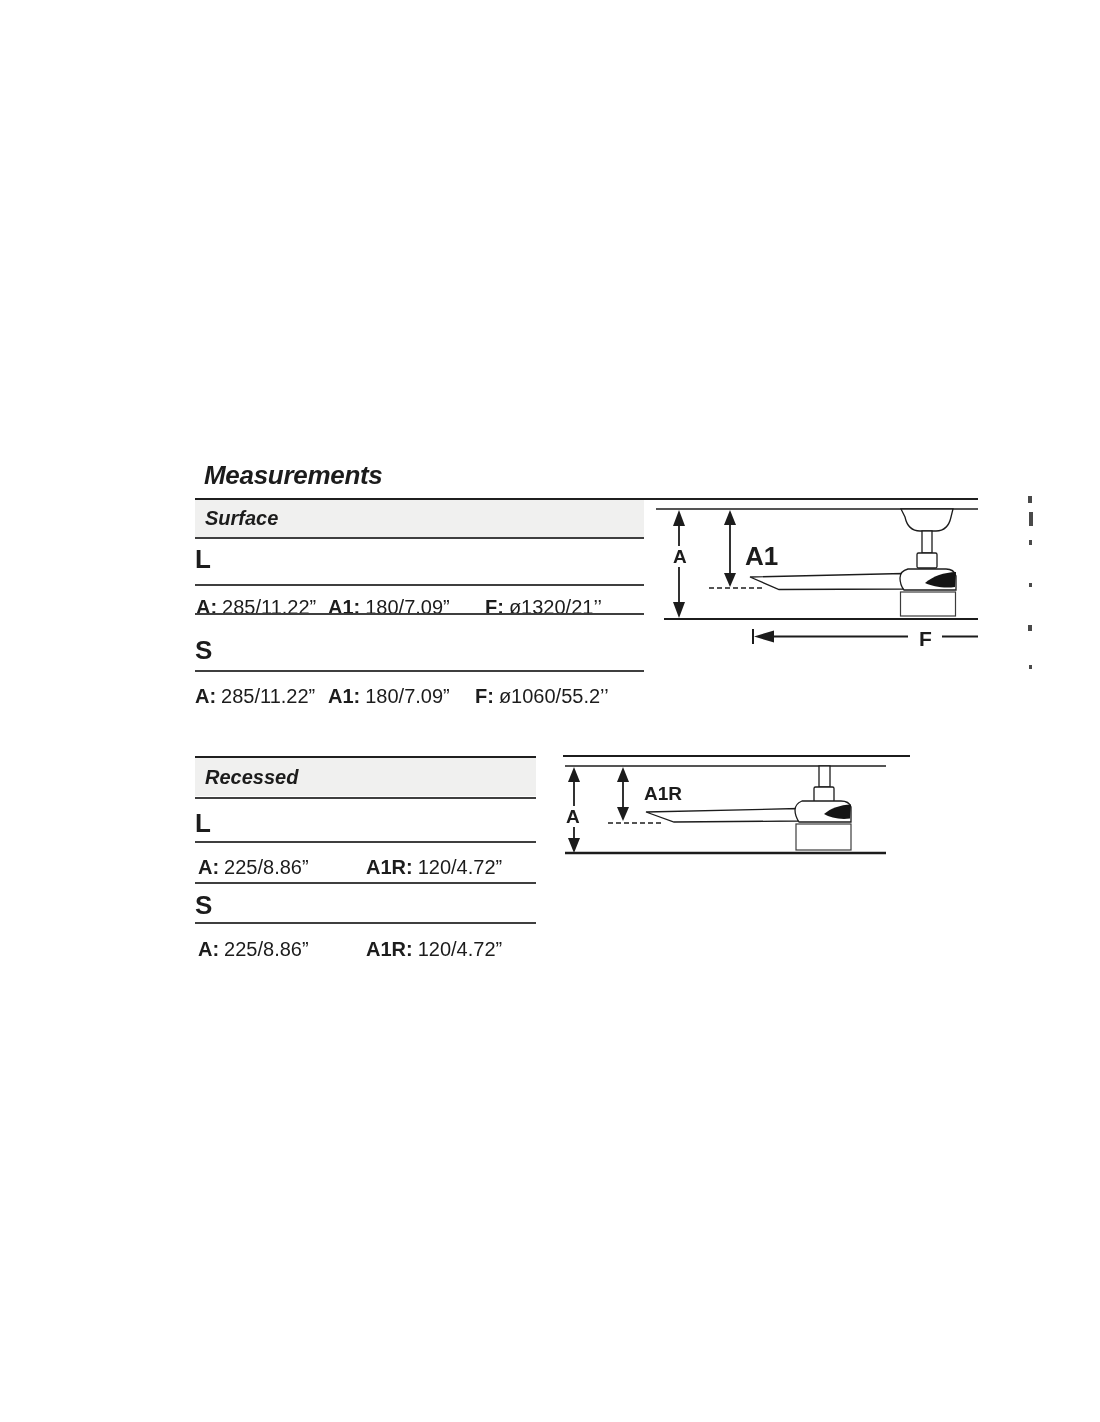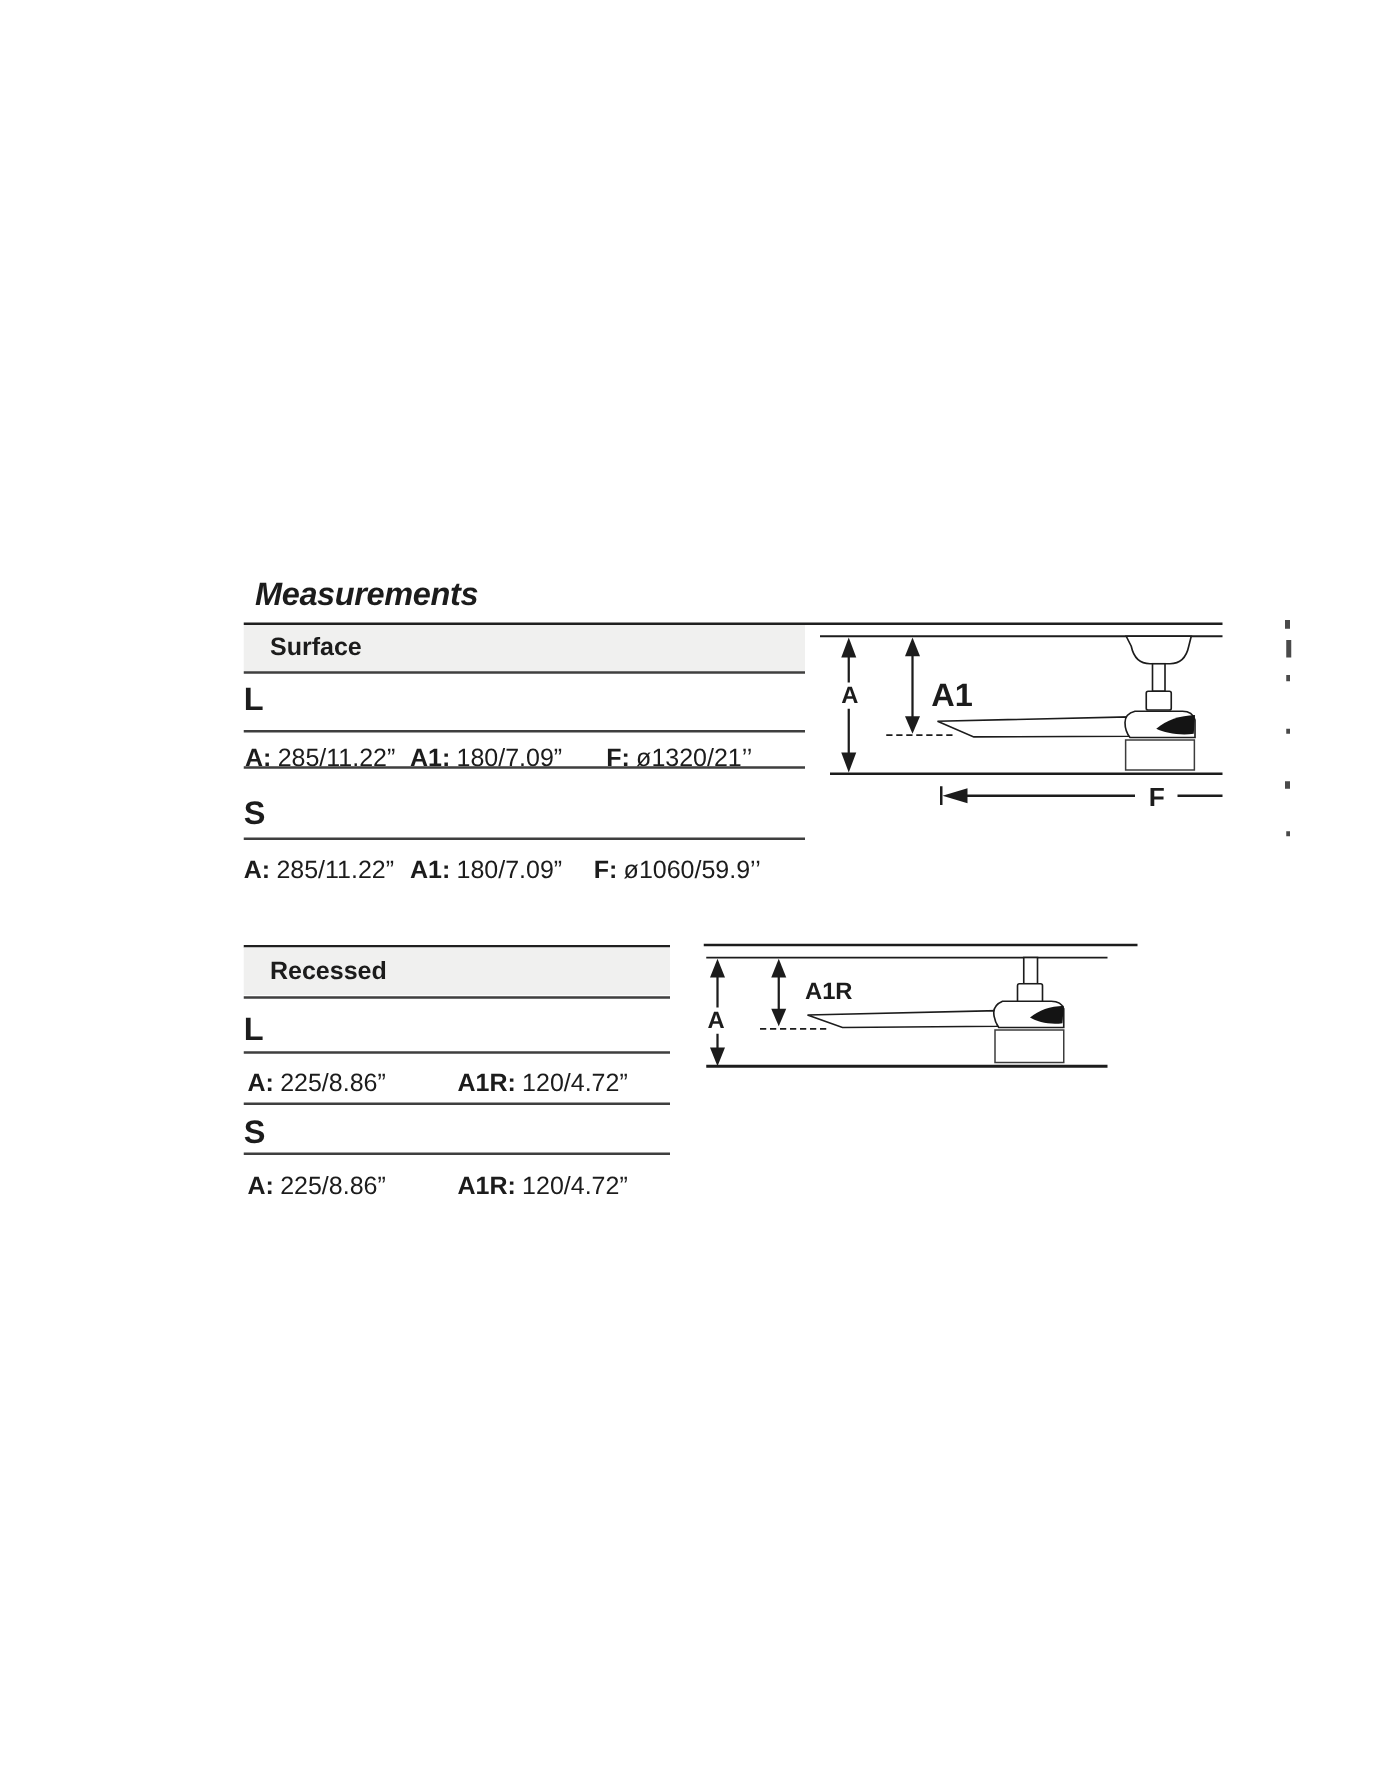--- a/index.html
+++ b/index.html
@@ -3,21 +3,21 @@
 <meta charset="utf-8">
 <style>
   html,body{margin:0;padding:0;background:#ffffff;}
   #canvas{position:relative;width:1100px;height:1422px;background:#ffffff;overflow:hidden;
           font-family:"Liberation Sans", sans-serif;color:#1c1c1c;margin-left:33px;}
   .abs{position:absolute;}
   .title{font-size:26px;font-weight:bold;font-style:italic;line-height:28px;letter-spacing:-0.3px;}
   .rule{position:absolute;background:#3f3f3f;height:1.5px;}
   .rule-top{position:absolute;background:#1f1f1f;height:2px;}
   .sect-header{position:absolute;background:#f0f0ef;display:flex;align-items:center;}
-  .sect-header span{font-size:20px;font-weight:bold;padding-left:21px;}
+  .sect-header span{font-size:20px;font-weight:bold;font-style:italic;padding-left:10px;}
   .size-heading{position:absolute;font-size:26px;font-weight:bold;line-height:26px;}
   .spec-row{position:absolute;font-size:20px;line-height:24px;white-space:nowrap;}
   .spec{position:absolute;top:0;}
   .spec b{font-weight:bold;margin-right:5px;}
   .dim-label{position:absolute;font-weight:bold;background:#ffffff;line-height:1;padding:1px 2px;}
   .frag{position:absolute;background:#4a4a4a;}
   svg{position:absolute;overflow:visible;}
 </style>
 </head>
 <body>
@@ -42,21 +42,21 @@
     <span class="spec" style="left:452px;"><b>F:</b><span>ø1320/21’’</span></span>
   </div>
   <div class="rule" style="left:162px;top:613px;width:449px;"></div>
 
   <div class="size-heading" style="left:162px;top:637px;">S</div>
   <div class="rule" style="left:162px;top:670px;width:449px;"></div>
 
   <div class="spec-row" style="left:0;top:684px;">
     <span class="spec" style="left:162px;"><b>A:</b><span>285/11.22”</span></span>
     <span class="spec" style="left:295px;"><b>A1:</b><span>180/7.09”</span></span>
-    <span class="spec" style="left:442px;"><b>F:</b><span>ø1060/59.9’’</span></span>
+    <span class="spec" style="left:442px;"><b>F:</b><span>ø1060/55.2’’</span></span>
   </div>
 
   <svg style="left:618px;top:492px;" width="340" height="162" viewBox="0 0 340 162">
 
     <line x1="5" y1="17" x2="327" y2="17" stroke="#1c1c1c" stroke-width="1.6"></line>
 
     <g stroke="#1c1c1c" fill="#1c1c1c">
       <line x1="28" y1="30" x2="28" y2="114" stroke-width="1.8"></line>
       <polygon points="28,18 22,34 34,34" stroke="none"></polygon>
       <polygon points="28,126 22,110 34,110" stroke="none"></polygon>

